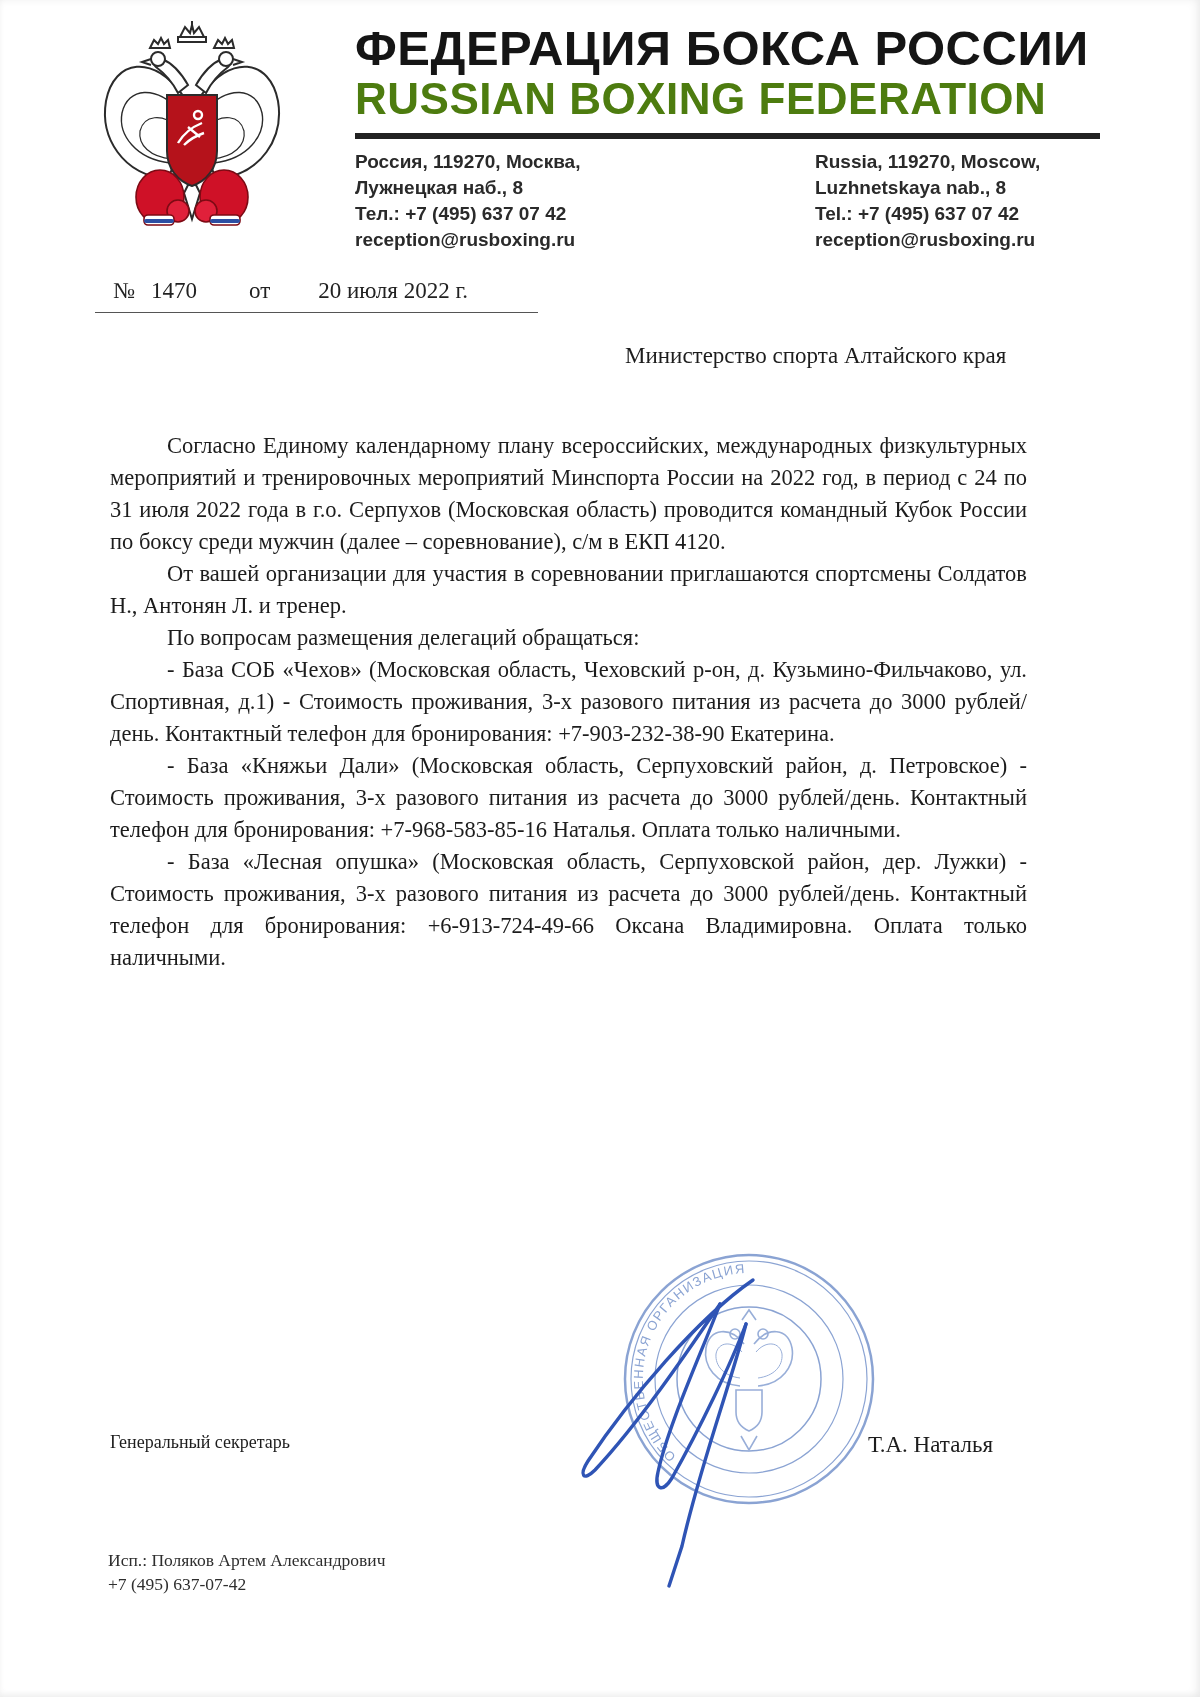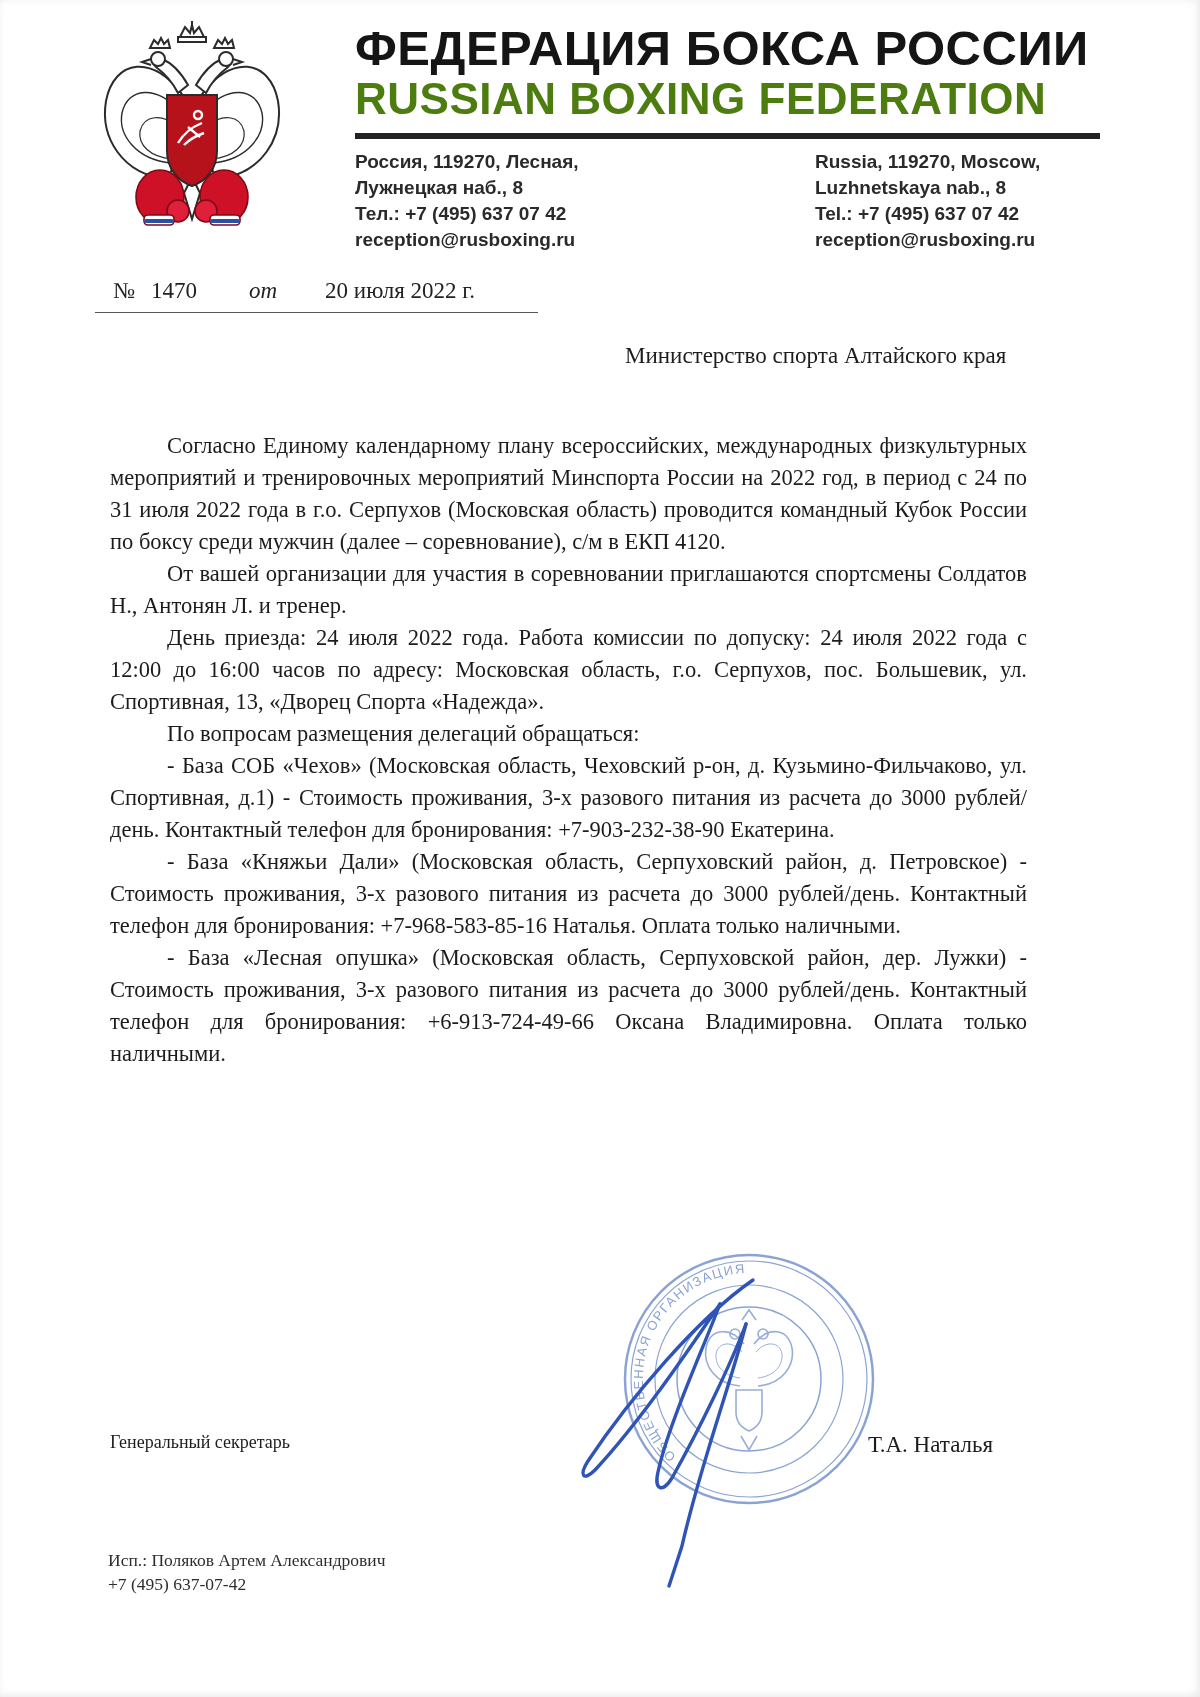--- a/index.html
+++ b/index.html
@@ -37,21 +37,21 @@
   .contact-en { left:460px; }
 
   
   .ref-line {
     position:absolute; left:95px; top:278px; width:443px;
     font-size:23px; color:#222;
     border-bottom:1.5px solid #555;
     padding:0 0 8px 18px; white-space:nowrap;
   }
   .ref-line .num-sign { margin-right:16px; }
-  .ref-line .ref-from { margin-left:52px;font-style:italic; }
+  .ref-line .ref-from { margin-left:52px; }
   .ref-line .ref-date { margin-left:48px; }
 
   
   .addressee { position:absolute; left:625px; top:343px; font-size:23px; color:#1d1d1d; }
 
   
   .letter-body { position:absolute; left:110px; top:430px; width:917px; }
   .letter-body p {
     font-size:22.5px; line-height:32px;
     text-align:justify; text-indent:57px;
@@ -119,21 +119,21 @@
       <rect x="118" y="204" width="30" height="4" rx="2" fill="#2c4fa3" stroke="none"></rect>
     </g>
   </svg>
 
   <div class="head-block">
     <div class="title-ru">ФЕДЕРАЦИЯ БОКСА РОССИИ</div>
     <div class="title-en">RUSSIAN BOXING FEDERATION</div>
     <div class="head-rule"></div>
     <div class="contacts">
       <div class="contact-col contact-ru">
-        <div>Россия, 119270, Лесная,</div>
+        <div>Россия, 119270, Москва,</div>
         <div>Лужнецкая наб., 8</div>
         <div>Тел.: +7 (495) 637 07 42</div>
         <div>reception@rusboxing.ru</div>
       </div>
       <div class="contact-col contact-en">
         <div>Russia, 119270, Moscow,</div>
         <div>Luzhnetskaya nab., 8</div>
         <div>Tel.: +7 (495) 637 07 42</div>
         <div>reception@rusboxing.ru</div>
       </div>
@@ -142,21 +142,20 @@
 
   <div class="ref-line">
     <span class="num-sign">№</span><span>1470</span><span class="ref-from">от</span><span class="ref-date">20 июля 2022 г.</span>
   </div>
 
   <div class="addressee">Министерство спорта Алтайского края</div>
 
   <div class="letter-body">
     <p>Согласно Единому календарному плану всероссийских, международных физкультурных мероприятий и тренировочных мероприятий Минспорта России на 2022 год, в период с 24 по 31 июля 2022 года в г.о. Серпухов (Московская область) проводится командный Кубок России по боксу среди мужчин (далее – соревнование), с/м в ЕКП 4120.</p>
     <p>От вашей организации для участия в соревновании приглашаются спортсмены Солдатов Н., Антонян Л. и тренер.</p>
-    <p>День приезда: 24 июля 2022 года. Работа комиссии по допуску: 24 июля 2022 года с 12:00 до 16:00 часов по адресу: Московская область, г.о. Серпухов, пос. Большевик, ул. Спортивная, 13, «Дворец Спорта «Надежда».</p>
     <p>По вопросам размещения делегаций обращаться:</p>
     <p>- База СОБ «Чехов» (Московская область, Чеховский р-он, д. Кузьмино-Фильчаково, ул. Спортивная, д.1) - Стоимость проживания, 3-х разового питания из расчета до 3000 рублей/день. Контактный телефон для бронирования: +7-903-232-38-90 Екатерина.</p>
     <p>- База «Княжьи Дали» (Московская область, Серпуховский район, д. Петровское) - Стоимость проживания, 3-х разового питания из расчета до 3000 рублей/день. Контактный телефон для бронирования: +7-968-583-85-16 Наталья. Оплата только наличными.</p>
     <p>- База «Лесная опушка» (Московская область, Серпуховской район, дер. Лужки) - Стоимость проживания, 3-х разового питания из расчета до 3000 рублей/день. Контактный телефон для бронирования: +6-913-724-49-66 Оксана Владимировна. Оплата только наличными.</p>
   </div>
 
   <svg class="stamp" viewBox="0 0 262 262">
     <g stroke="#7b97cd" fill="none">
       <circle cx="131" cy="131" r="124" stroke-width="2.5"></circle>
       <circle cx="131" cy="131" r="118" stroke-width="1.2"></circle>

